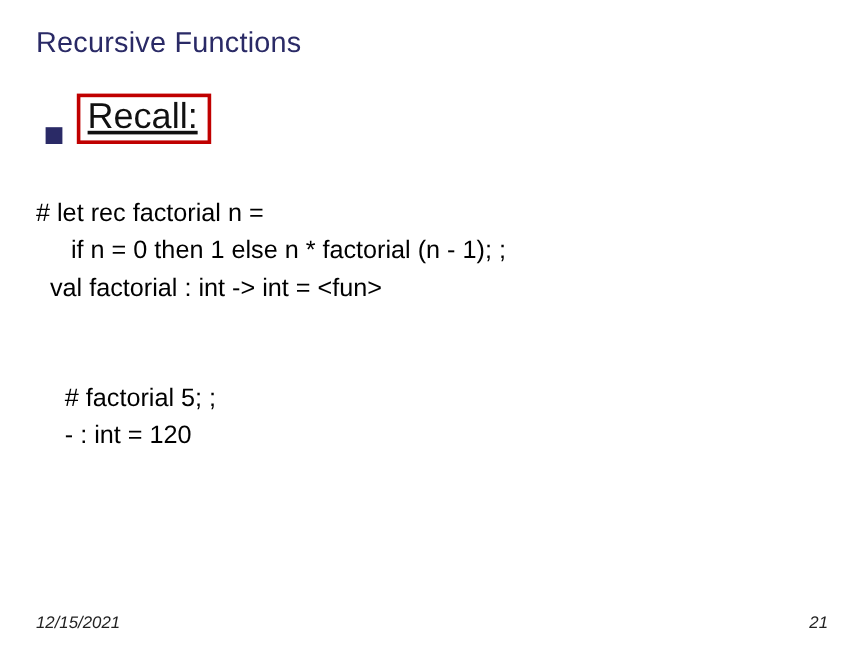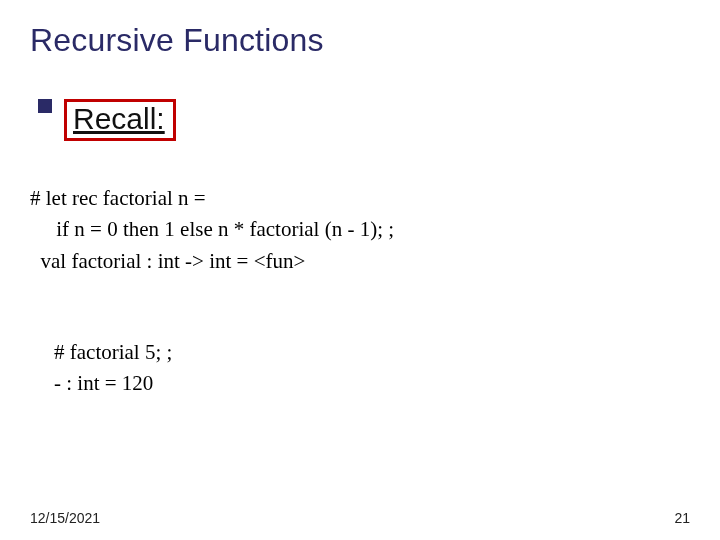--- a/index.html
+++ b/index.html
@@ -1,25 +1,25 @@
 <!DOCTYPE html>
 <html><head>
 <meta charset="utf-8">
 <style>
   * { margin: 0; padding: 0; box-sizing: border-box; }
   html, body { width: 720px; height: 540px; background: #fff; font-family: Arial, Helvetica, sans-serif; overflow: hidden; }
   .slide { position: relative; width: 720px; height: 540px; padding: 22px 30px 0 30px; }
-  .title { font-size: 32px; color: #2a2a66; font-weight: 400; letter-spacing: 0.2px; }
-  .recall-row { margin-top: 40px; display: flex; align-items: flex-start; gap: 12px; padding-left: 8px; }
+  .title { font-size: 24px; color: #2a2a66; font-weight: 400; letter-spacing: 0.2px; }
+  .recall-row { margin-top: 28px; display: flex; align-items: flex-end; gap: 12px; padding-left: 8px; }
   .bullet { width: 14px; height: 14px; background: #2a2a66; display: inline-block; }
   .recall-box { border: 3px solid #c00000; padding: 0 8px 2px 6px; display: inline-block; }
   .recall-text { font-size: 30px; color: #111; text-decoration: underline; }
-  .code { font-family: Liberation Serif, serif; font-size: 21px; line-height: 1.5; color: #000; white-space: pre; margin-top: 10px; }
+  .code { font-family: Liberation Sans, sans-serif; font-size: 21px; line-height: 1.5; color: #000; white-space: pre; margin-top: 10px; }
   .block2 { margin-top: 28px; margin-left: 24px; }
-  .footer { position: absolute; left: 30px; right: 30px; bottom: 14px; display: flex; justify-content: space-between; font-size: 14px; color: #222; }
+  .footer { position: absolute; left: 30px; right: 30px; bottom: 14px; display: flex; justify-content: space-between; font-size: 14px; color: #222; font-style: italic; }
 </style>
 </head>
 <body>
 
 <div class="slide">
 
   <div class="title">Recursive Functions</div>
 
   <div class="recall-row">
     <span class="bullet"></span>

